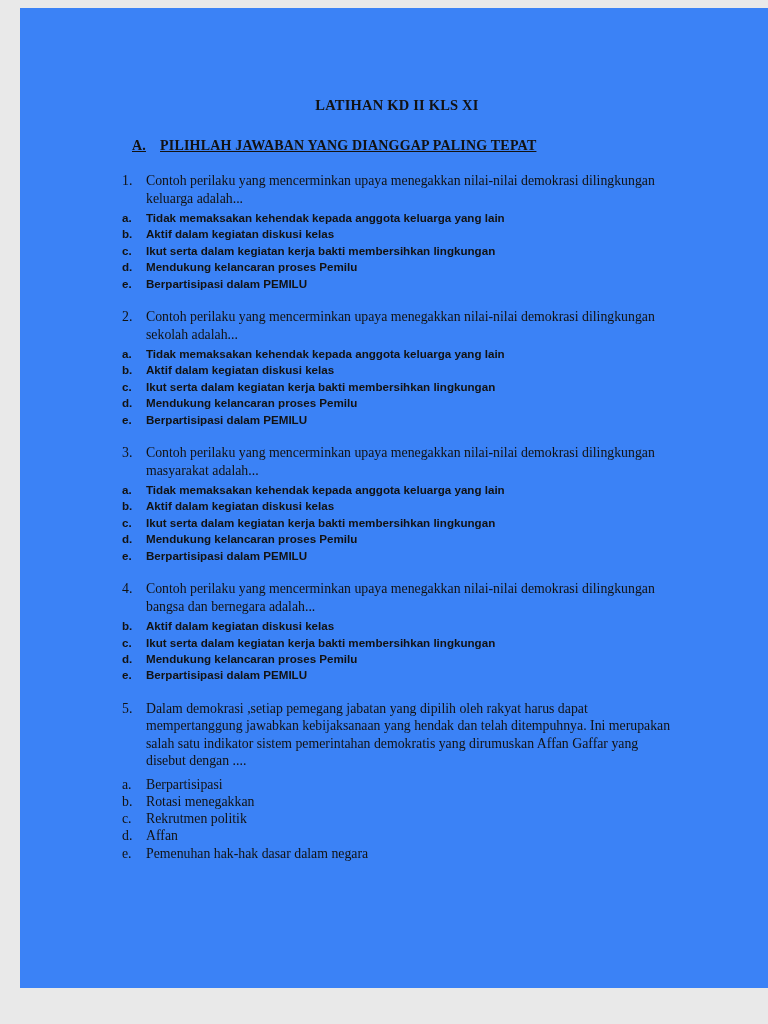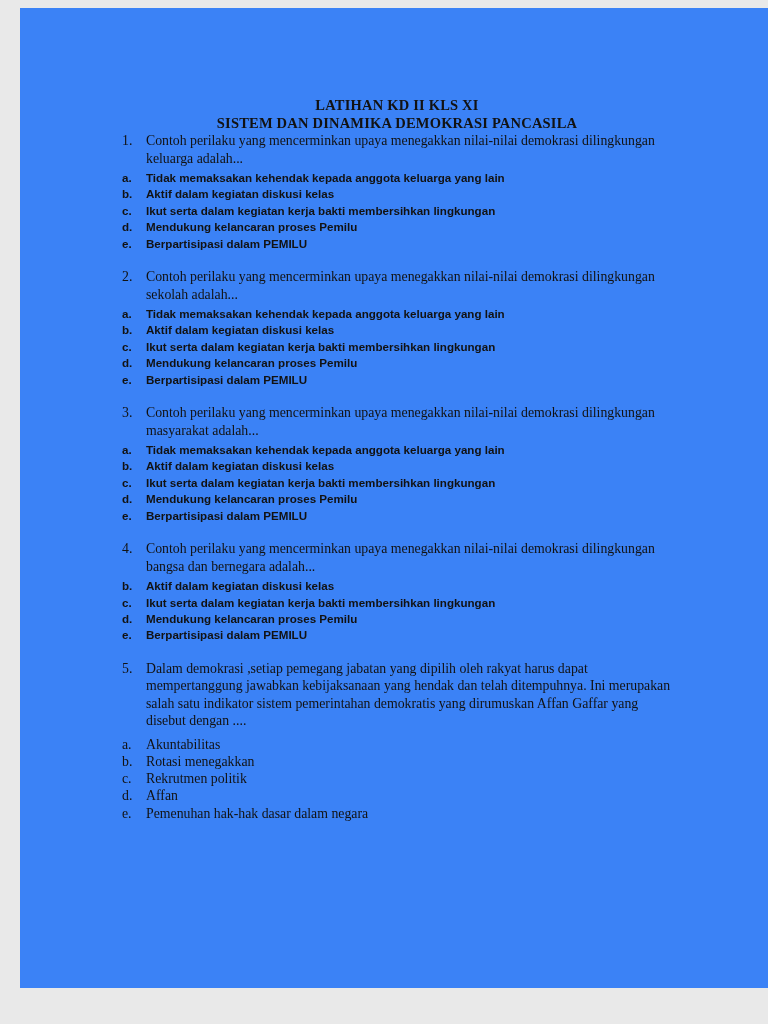--- a/index.html
+++ b/index.html
@@ -73,23 +73,25 @@
   .q5 .stem { margin-bottom: 6px; }
 </style>
 </head>
 <body>
 
 <div class="page">
   <div class="content">
 
     <div class="doc-title">
       <div>LATIHAN KD II KLS XI</div>
-      <div>SISTEM DAN DINAMIKA DEMOKRASI PANCASILA</div>
-    </div>
-
+    </div>
+
+    <div class="section">
+      <span>A.</span><span class="gap"></span><span>PILIHLAH JAWABAN YANG DIANGGAP PALING TEPAT</span>
+    </div>
 
     <div class="question">
       <div class="row stem">
         <div class="cell-label">1.</div>
         <div class="cell-text">Contoh perilaku yang mencerminkan upaya menegakkan nilai-nilai demokrasi dilingkungan keluarga adalah...</div>
       </div>
       <div class="row opt-bold">
         <div class="cell-label">a.</div>
         <div class="cell-text">Tidak memaksakan kehendak kepada anggota keluarga yang lain</div>
       </div>
@@ -188,21 +190,21 @@
       </div>
     </div>
 
     <div class="question q5">
       <div class="row stem">
         <div class="cell-label">5.</div>
         <div class="cell-text">Dalam demokrasi ,setiap pemegang jabatan yang dipilih oleh rakyat harus dapat mempertanggung jawabkan kebijaksanaan yang hendak dan telah ditempuhnya. Ini merupakan salah satu indikator sistem pemerintahan demokratis yang dirumuskan Affan Gaffar yang disebut dengan ....</div>
       </div>
       <div class="row opt-serif">
         <div class="cell-label">a.</div>
-        <div class="cell-text">Akuntabilitas</div>
+        <div class="cell-text">Berpartisipasi</div>
       </div>
       <div class="row opt-serif">
         <div class="cell-label">b.</div>
         <div class="cell-text">Rotasi menegakkan</div>
       </div>
       <div class="row opt-serif">
         <div class="cell-label">c.</div>
         <div class="cell-text">Rekrutmen politik</div>
       </div>
       <div class="row opt-serif">

